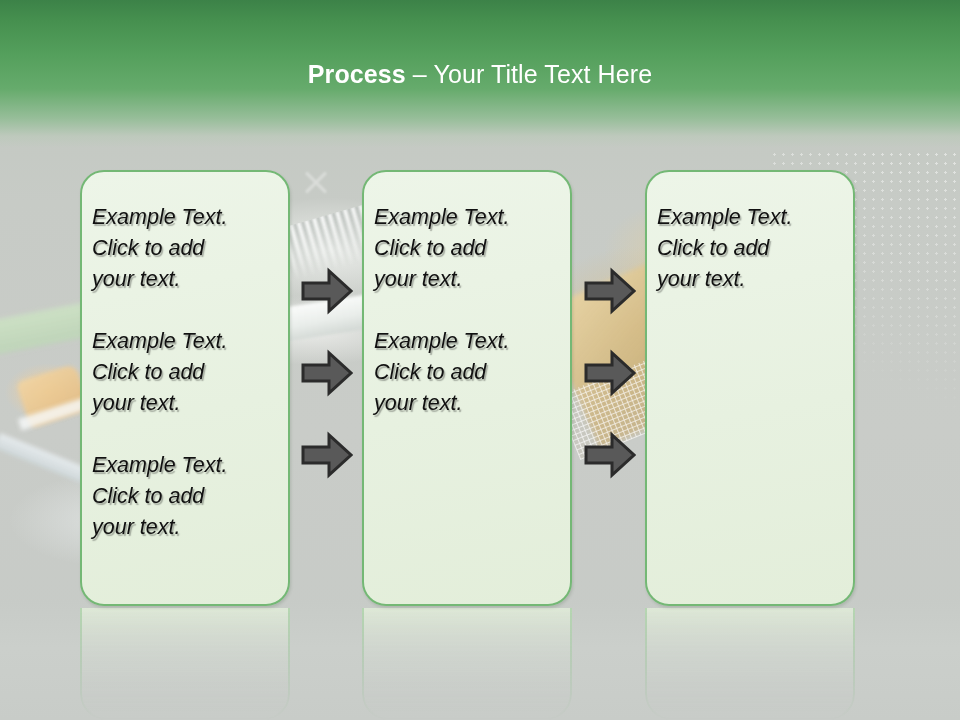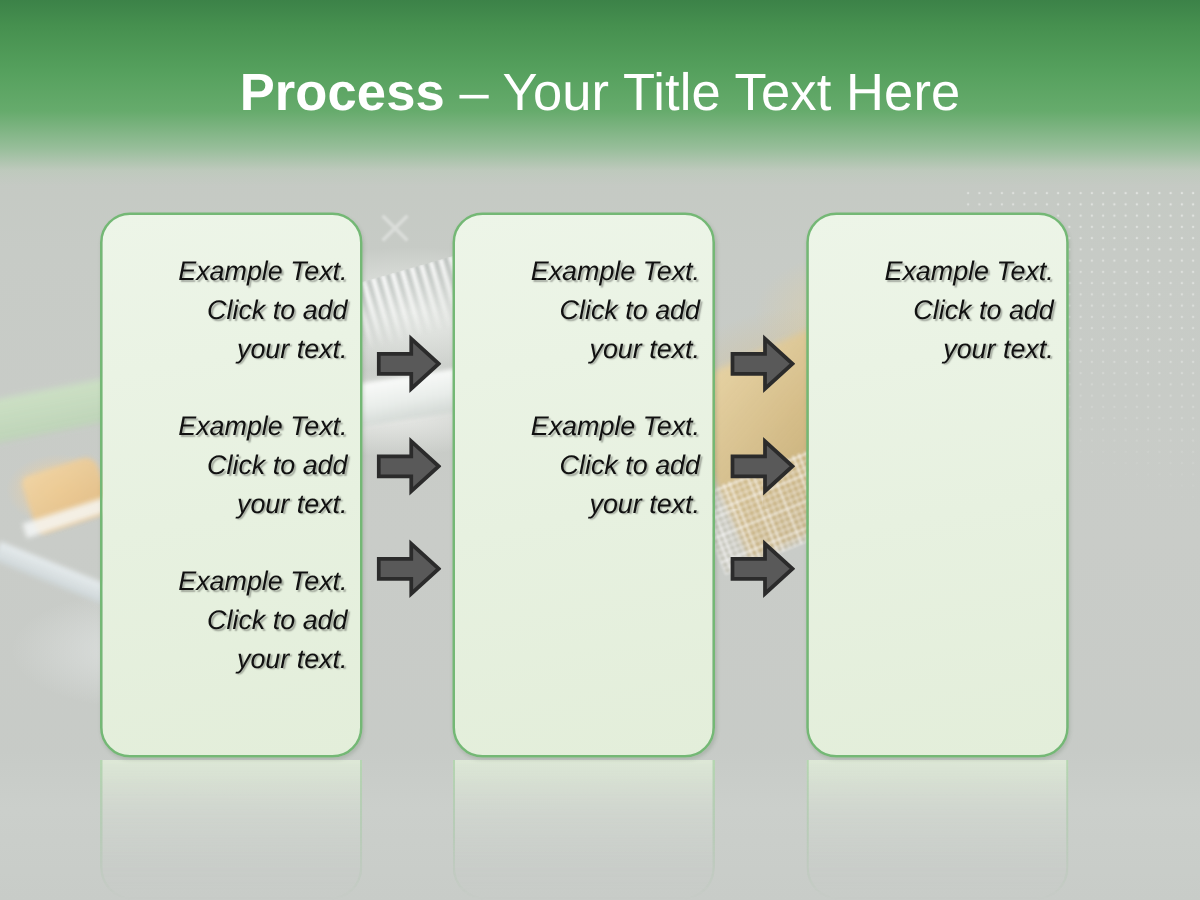--- a/index.html
+++ b/index.html
@@ -189,21 +189,21 @@
       rgba(173,201,172,0.28) 92%,
       rgba(199,205,199,0) 100%);
   }
   .title {
     position: absolute;
     left: 0;
     right: 0;
     top: 52px;
     text-align: center;
     color: #ffffff;
-    font-size: 42px;
+    font-size: 25px;
     line-height: 44px;
     letter-spacing: .1px;
     white-space: nowrap;
   }
   .title .strong { font-weight: bold; }
   .title .rest   { font-weight: normal; }
 
   
   .box {
     position: absolute;
@@ -226,21 +226,21 @@
     right: 10px;
     top: 30px;
     display: flex;
     flex-direction: column;
     gap: 31px;
   }
   .para {
     font-style: italic;
     font-size: 21.5px;
     line-height: 31px;
-    text-align: right;
+    text-align: left;
     color: #111111;
     text-shadow: 1.5px 1.5px 1.2px rgba(0,0,0,0.30);
     white-space: pre-line;
   }
   .reflect-wrap {
     position: absolute;
     top: 608px;
     width: 210px;
     height: 112px;
     box-sizing: border-box;

